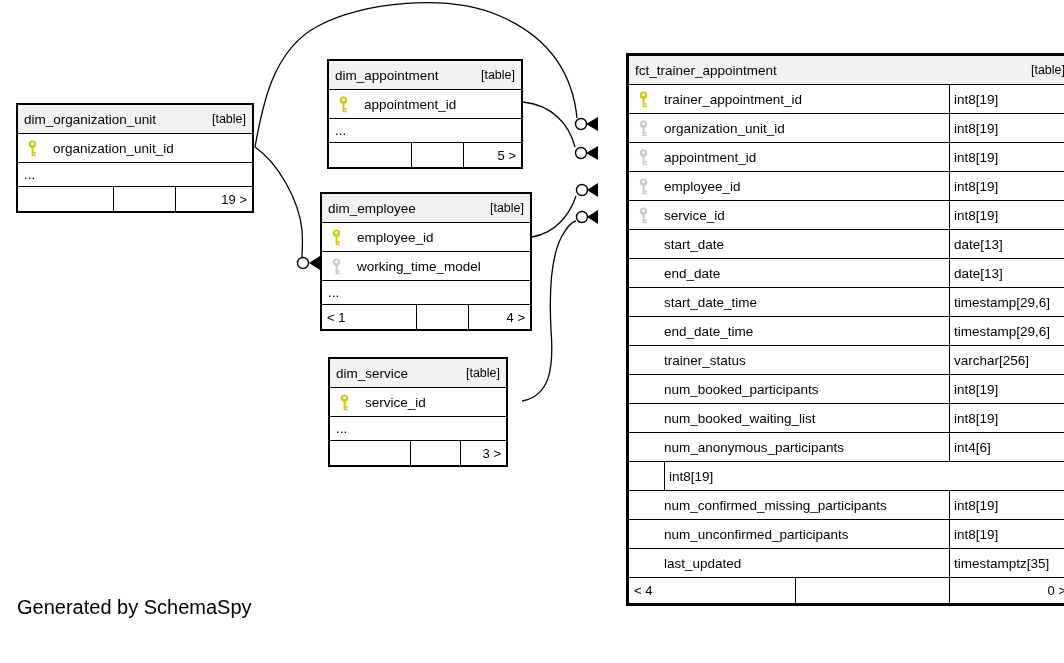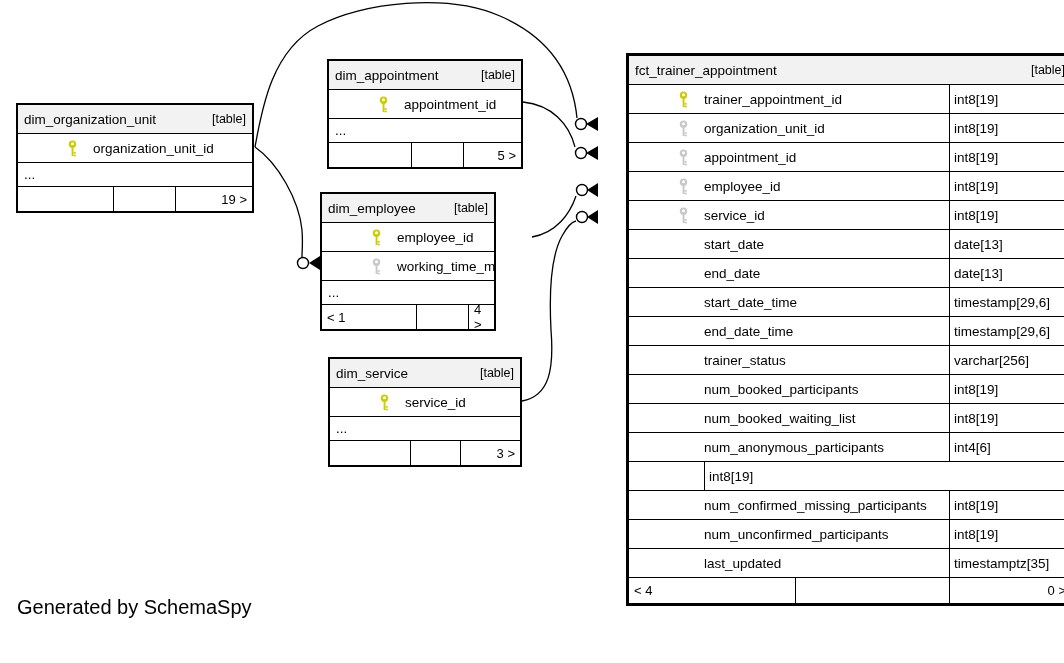--- a/index.html
+++ b/index.html
@@ -5,21 +5,21 @@
   html,body{margin:0;padding:0;background:#fff;}
   #canvas{position:relative;width:1064px;height:663px;background:#ffffff;overflow:hidden;
           font-family:"Liberation Sans","DejaVu Sans",sans-serif;color:#000;}
   #wires{position:absolute;left:0;top:0;width:1064px;height:663px;z-index:1;pointer-events:none;}
   .tbl{position:absolute;background:#fff;border:2px solid #000;box-sizing:border-box;z-index:2;font-size:13.5px;}
   .tbl.fct{border-width:3px;}
   .tbl-header{background:#f2f2f2;display:flex;align-items:center;justify-content:space-between;
               padding:0 6px;height:28px;}
   .tbl-header .nm{font-weight:normal;font-size:13.5px;}
   .tbl-header .tag{font-size:12.5px;font-weight:normal;}
-  .col-row{display:flex;align-items:center;border-top:1px solid #000;height:29px;box-sizing:border-box;background:#fff;padding-left:40px;}
+  .col-row{display:flex;align-items:center;border-top:1px solid #000;height:29px;box-sizing:border-box;background:#fff;}
   .key-slot{flex:0 0 26px;padding-left:9px;display:flex;align-items:center;}
   .col-name{flex:1;white-space:nowrap;overflow:hidden;}
   .col-type{flex:0 0 122px;align-self:stretch;display:flex;align-items:center;
             border-left:1px solid #000;padding-left:4px;box-sizing:border-box;white-space:nowrap;}
   .ellipsis-row{border-top:1px solid #000;height:24px;display:flex;align-items:center;
                 padding-left:6px;box-sizing:border-box;}
   .tbl-footer{border-top:1px solid #000;display:flex;height:25px;box-sizing:border-box;font-size:13px;}
   .tbl.fct .tbl-footer{height:26px;}
   .fcell{display:flex;align-items:center;padding:0 5px;box-sizing:border-box;border-right:1px solid #000;}
   .fcell.last{border-right:none;flex:1;justify-content:flex-end;}
@@ -96,21 +96,21 @@
           </span>
           <span class="col-name">appointment_id</span>
         </div>
         <div class="ellipsis-row">...</div>
         <div class="tbl-footer">
           <span class="fcell" style="width: 83px;"></span>
           <span class="fcell" style="width: 52px;"></span>
           <span class="fcell last">5 &gt;</span>
         </div>
       </div>
-      <div class="tbl" style="left: 320px; top: 192px; width: 176px;">
+      <div class="tbl" style="left: 320px; top: 192px; width: 212px;">
         <div class="tbl-header">
           <span class="nm">dim_employee</span>
           <span class="tag">[table]</span>
         </div>
         <div class="col-row">
           <span class="key-slot">
             <svg width="11" height="17" viewBox="0 0 11 17">
               <circle cx="5.5" cy="4.2" r="3.7" fill="#cccc00"></circle>
               <circle cx="5.5" cy="3.7" r="1.5" fill="#fff"></circle>
               <rect x="4.6" y="7.4" width="1.9" height="8.6" fill="#cccc00"></rect>
@@ -132,21 +132,21 @@
           </span>
           <span class="col-name">working_time_model</span>
         </div>
         <div class="ellipsis-row">...</div>
         <div class="tbl-footer">
           <span class="fcell" style="width: 95px;">&lt; 1</span>
           <span class="fcell" style="width: 52px;"></span>
           <span class="fcell last">4 &gt;</span>
         </div>
       </div>
-      <div class="tbl" style="left: 328px; top: 357px; width: 194px;">
+      <div class="tbl" style="left: 328px; top: 357px; width: 180px;">
         <div class="tbl-header">
           <span class="nm">dim_service</span>
           <span class="tag">[table]</span>
         </div>
         <div class="col-row">
           <span class="key-slot">
             <svg width="11" height="17" viewBox="0 0 11 17">
               <circle cx="5.5" cy="4.2" r="3.7" fill="#cccc00"></circle>
               <circle cx="5.5" cy="3.7" r="1.5" fill="#fff"></circle>
               <rect x="4.6" y="7.4" width="1.9" height="8.6" fill="#cccc00"></rect>

